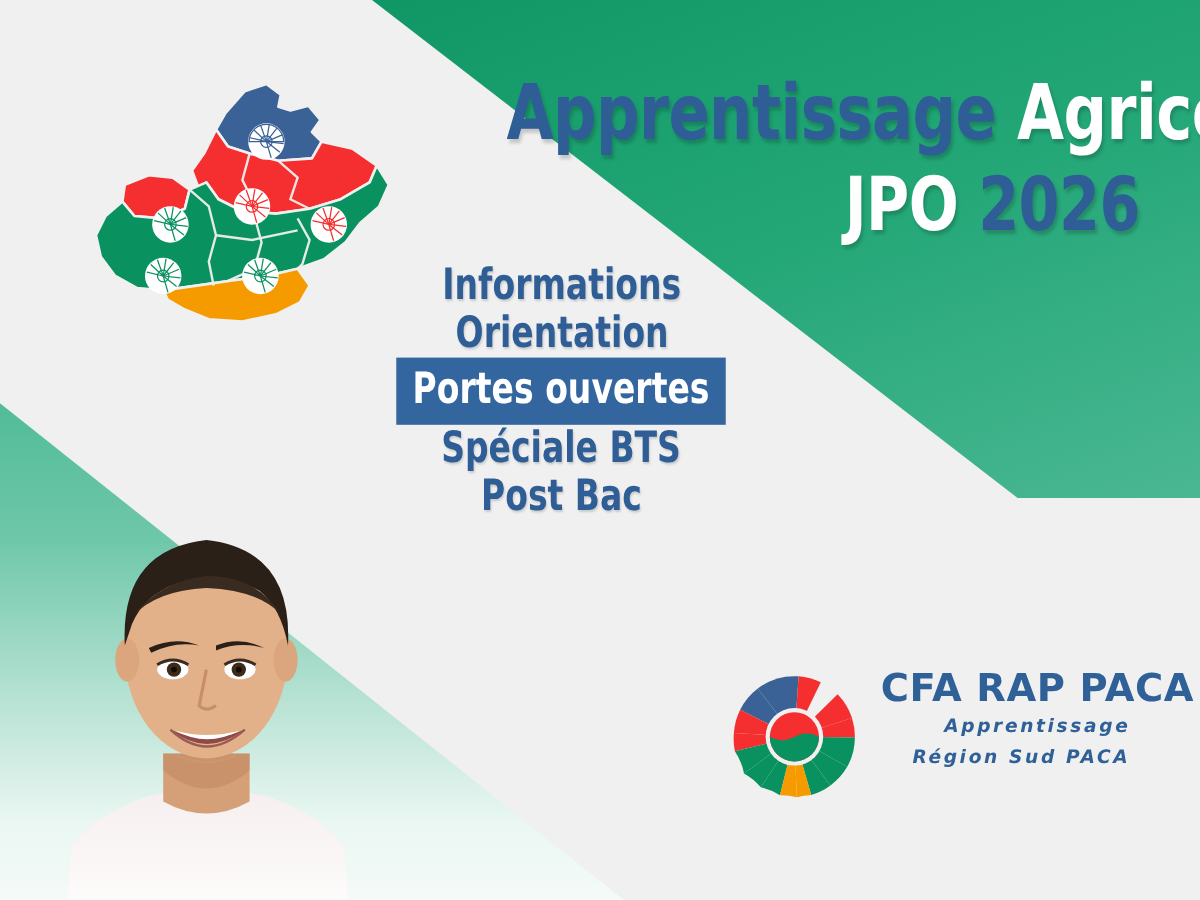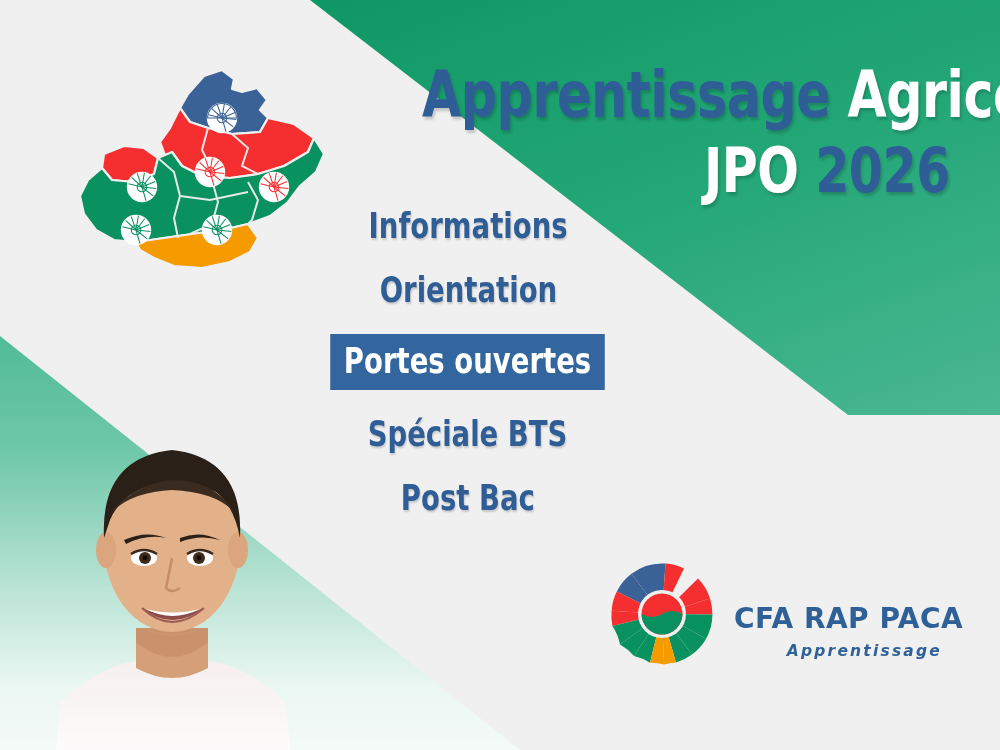--- a/index.html
+++ b/index.html
@@ -59,22 +59,22 @@
     letter-spacing:-0.5px;
     white-space:nowrap;margin-top:10px;
     text-shadow:2px 3px 3px rgba(0,0,0,0.18);
     transform:scaleX(0.88);transform-origin:right center;
   }
   .t-blue{color:#2f5d96;}
   .t-white{color:#ffffff;}
 
   
   .menu{
-    position:absolute;left:330px;top:206px;width:276px;z-index:6;
-    display:flex;flex-direction:column;align-items:center;gap:24px;
+    position:absolute;left:330px;top:218px;width:276px;z-index:6;
+    display:flex;flex-direction:column;align-items:center;
   }
   .menu-item{
     font-family:"DejaVu Sans Condensed","Liberation Sans Narrow","Liberation Sans",sans-serif;
     font-weight:bold;
     font-size:36px;line-height:40px;
     color:#2f5d96;
     white-space:nowrap;
     text-shadow:1px 2px 2px rgba(0,0,0,0.16);
     transform:scaleX(0.85);
     padding:0 4px;
@@ -89,22 +89,22 @@
   
   .logo-block{
     position:absolute;left:606px;top:548px;width:340px;height:130px;z-index:6;
     display:flex;align-items:flex-start;
   }
   .logo-mark{width:116px;height:122px;flex:0 0 116px;margin-top:4px;}
   .logo-mark svg{display:block;width:116px;height:122px;}
   .logo-text{margin-left:12px;padding-top:8px;text-align:right;width:208px;}
   .logo-title{
     font-family:"DejaVu Sans","Liberation Sans",sans-serif;
-    font-weight:bold;font-size:28px;line-height:34px;
-    color:#2f6198;letter-spacing:0.5px;white-space:nowrap;margin-top:46px;
+    font-weight:bold;font-size:32px;line-height:34px;
+    color:#2f6198;letter-spacing:0.5px;white-space:nowrap;
   }
   .logo-sub{
     font-family:"DejaVu Sans","Liberation Sans",sans-serif;
     font-style:italic;font-weight:bold;
     font-size:15.5px;line-height:22px;
     color:#2f6198;letter-spacing:2.2px;white-space:nowrap;
     margin-top:4px;
   }
 </style>
 </head>
@@ -332,16 +332,17 @@
           <circle cx="0" cy="0" r="24" fill="#f0f0f0"></circle>
 
           <circle cx="0" cy="0" r="20.5" fill="#f52f2f"></circle>
           <path d="M-20.5 0 A20.5 20.5 0 0 0 20.5 0 Q10 -6 0 0 Q-10 6 -20.5 0 Z" fill="#0a9160"></path>
         </g>
       </svg>
     </div>
     <div class="logo-text">
       <div class="logo-title">CFA RAP PACA</div>
       <div class="logo-sub">Apprentissage</div>
+      <div class="logo-sub">Région Sud PACA</div>
     </div>
   </div>
 
 </div>
 
 </body></html>

